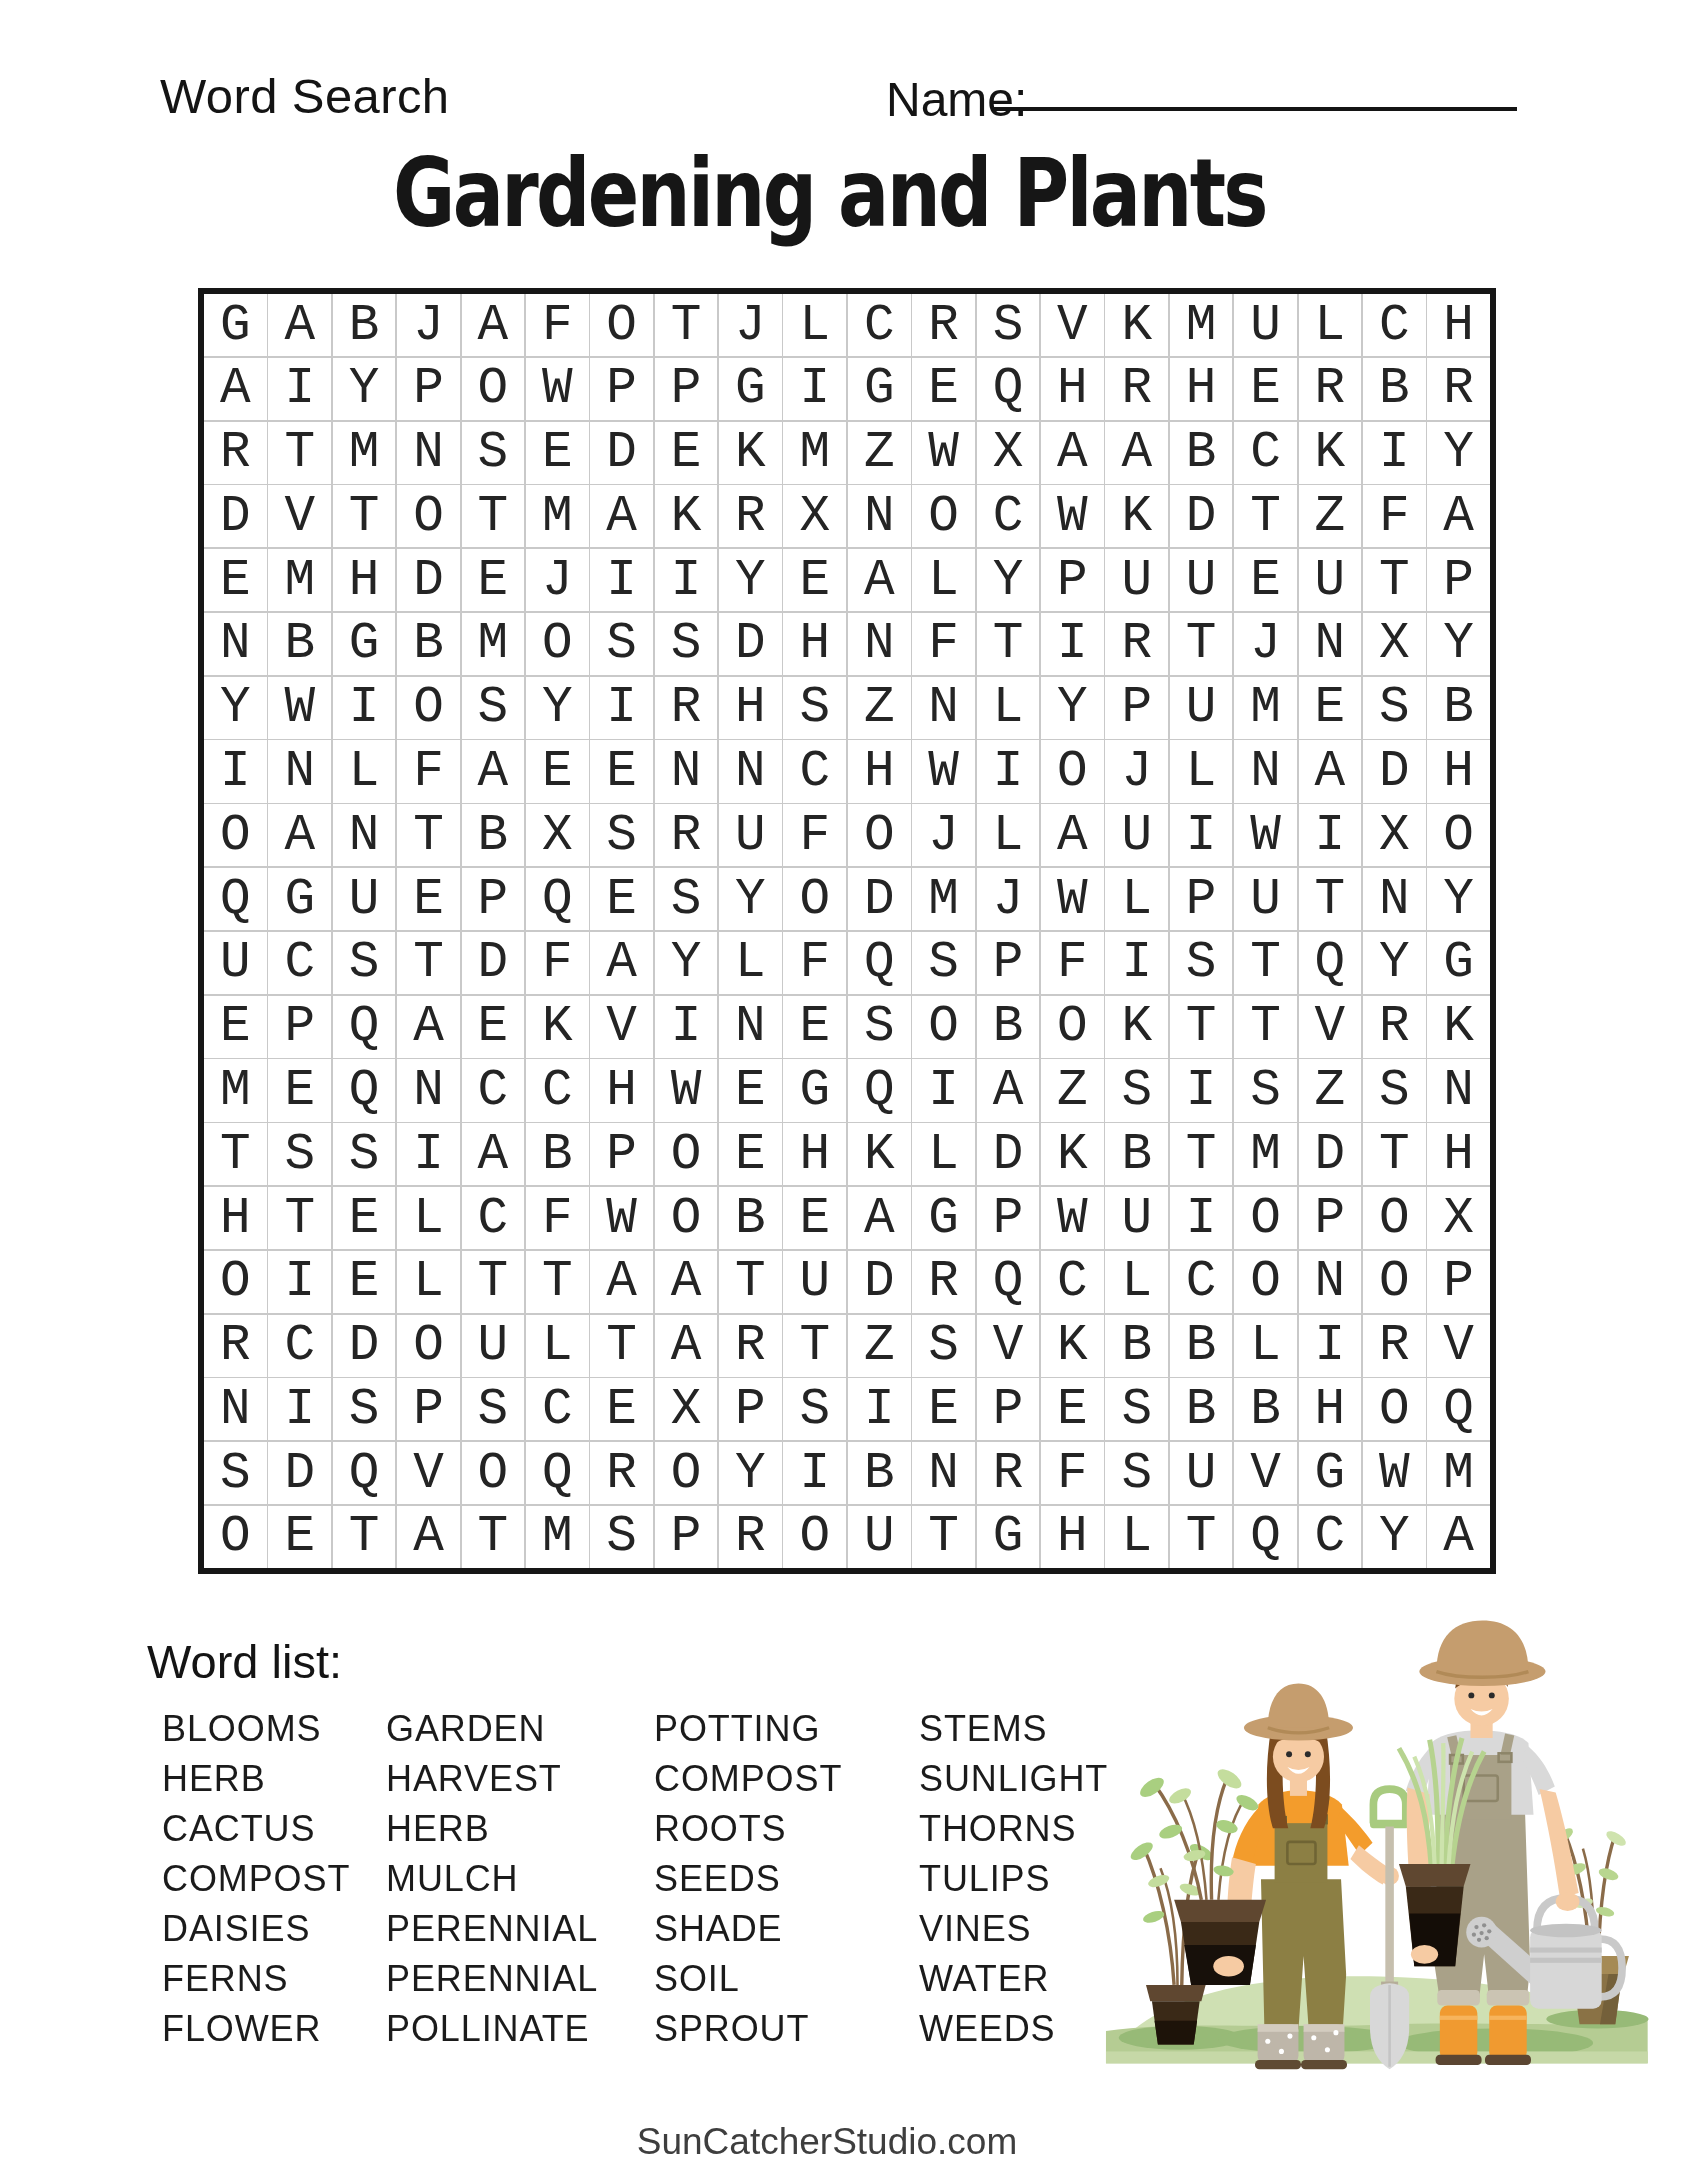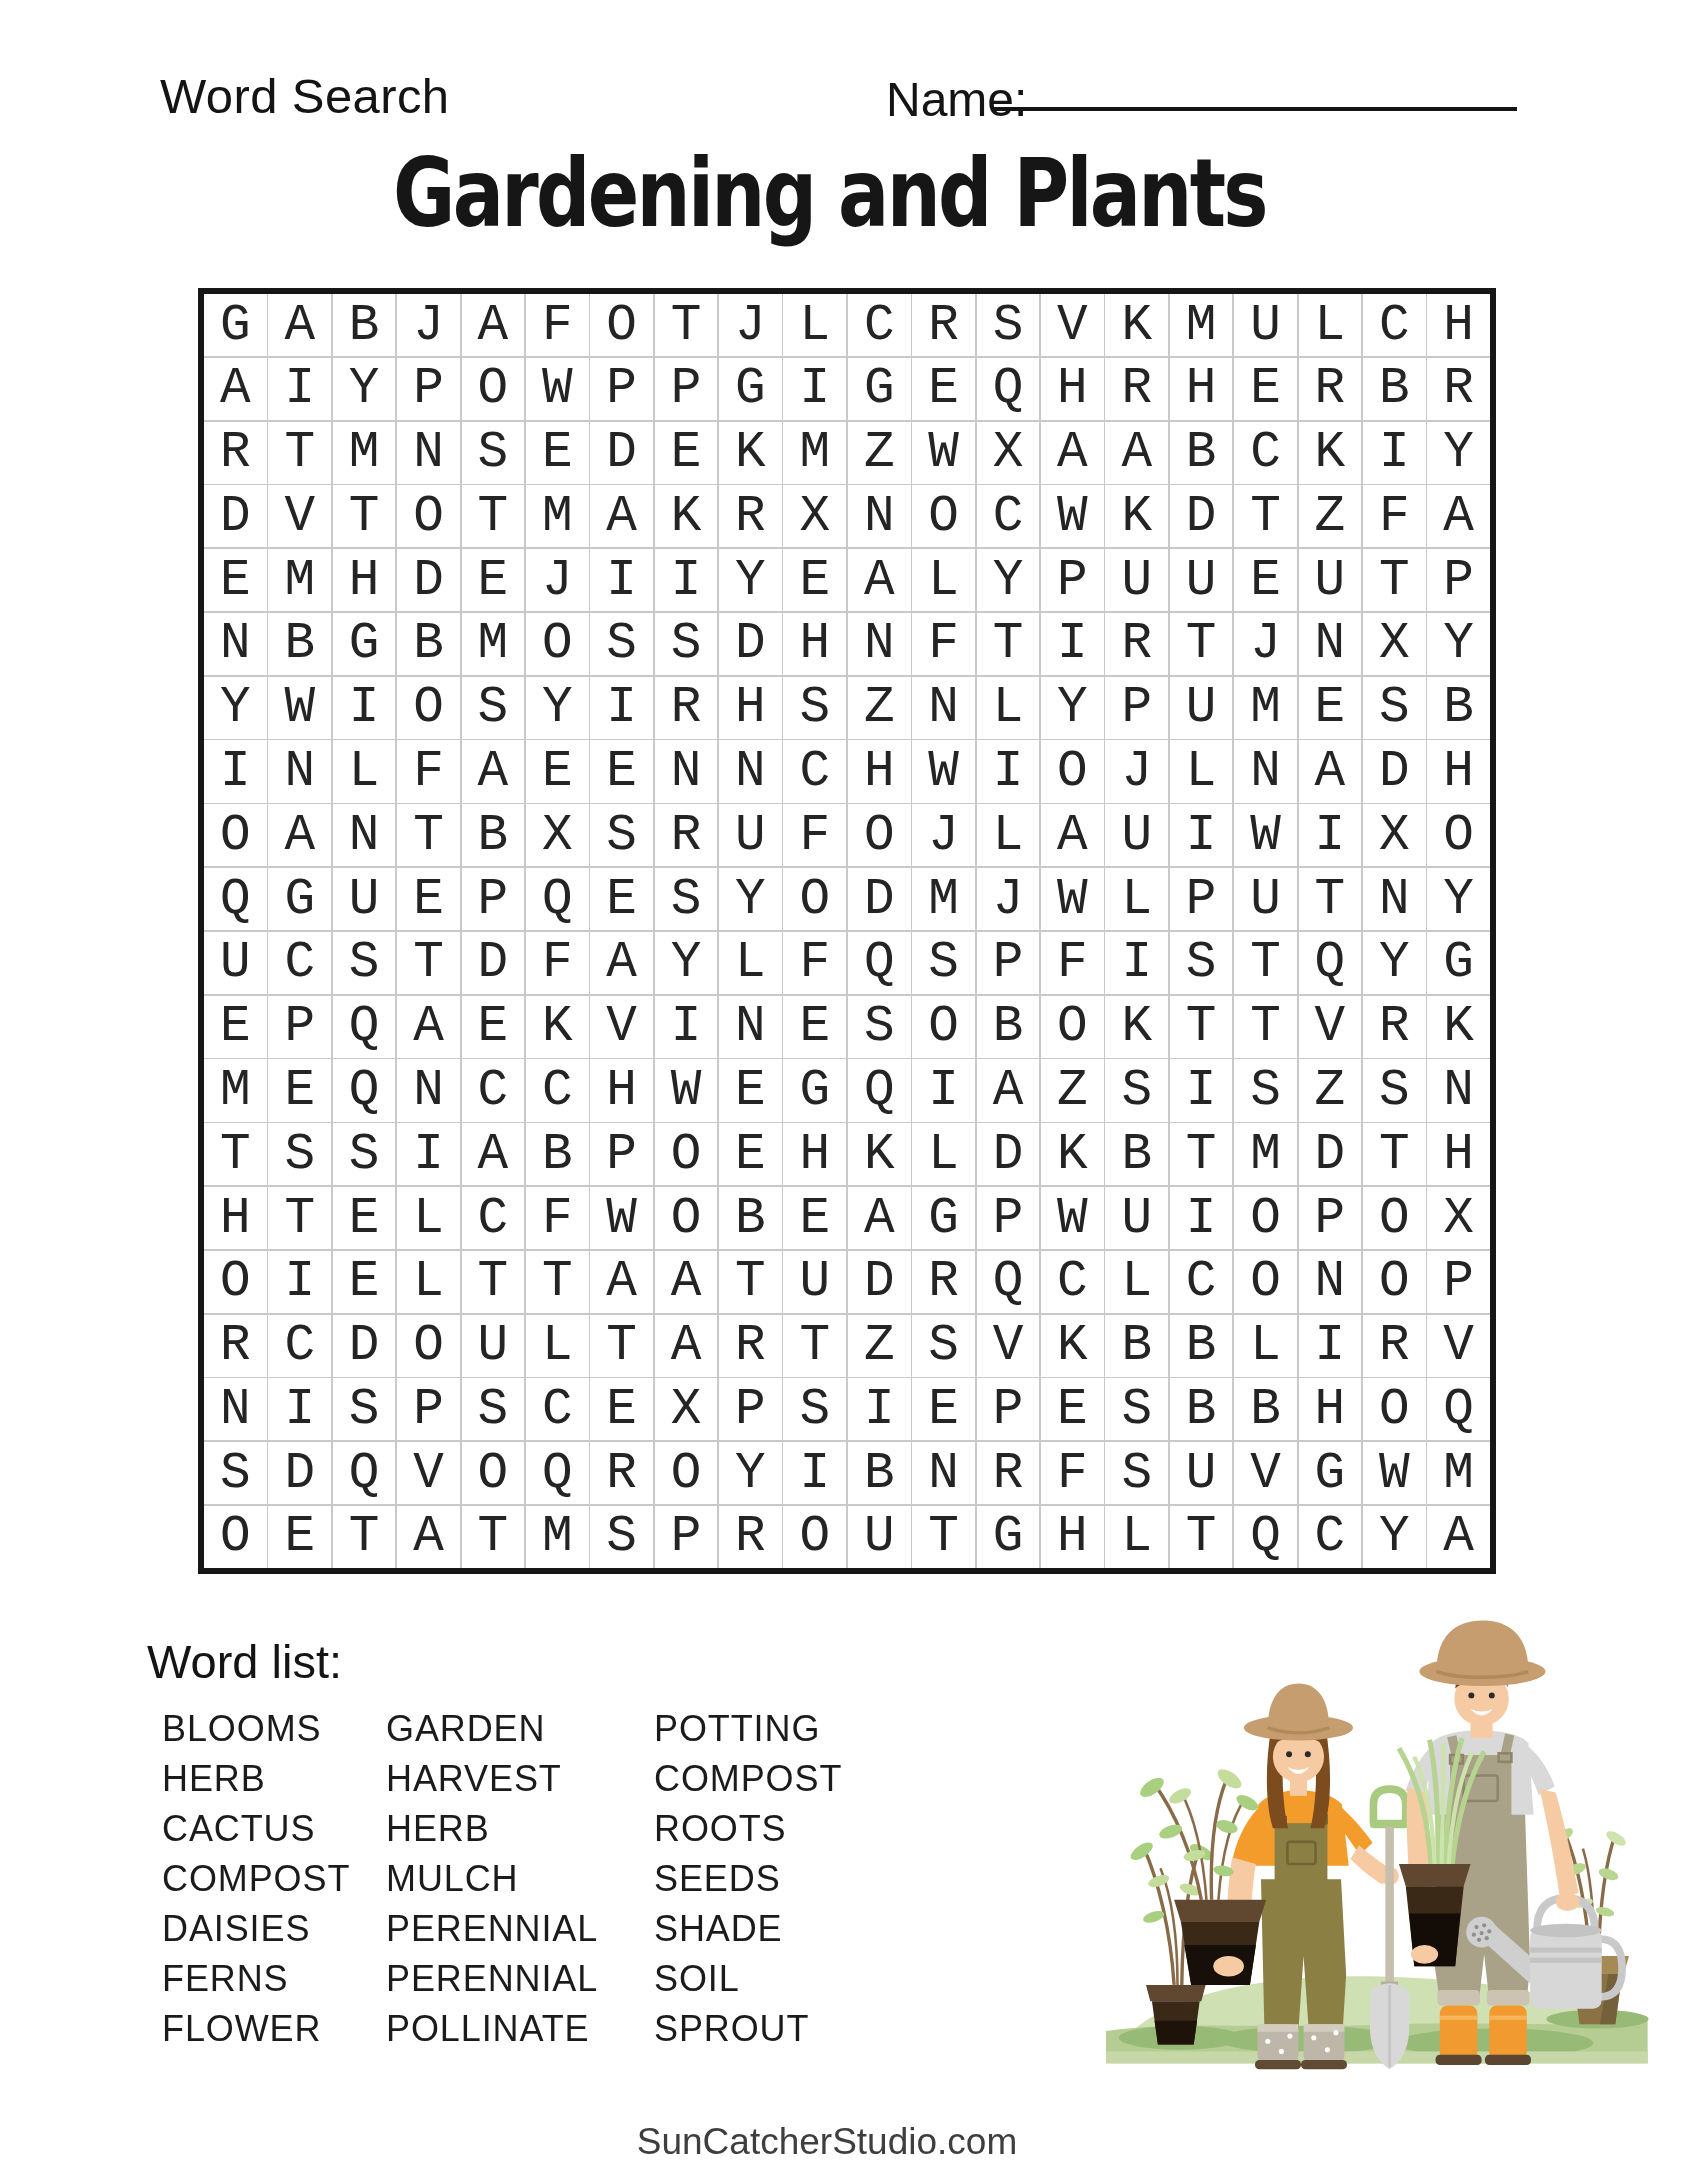--- a/index.html
+++ b/index.html
@@ -471,20 +471,29 @@
       <li>POLLINATE</li>
     </ul>
   <ul class="wl-col c3">
       <li>POTTING</li>
       <li>COMPOST</li>
       <li>ROOTS</li>
       <li>SEEDS</li>
       <li>SHADE</li>
       <li>SOIL</li>
       <li>SPROUT</li>
+    </ul>
+  <ul class="wl-col c4">
+      <li>STEMS</li>
+      <li>SUNLIGHT</li>
+      <li>THORNS</li>
+      <li>TULIPS</li>
+      <li>VINES</li>
+      <li>WATER</li>
+      <li>WEEDS</li>
     </ul>
 
   <svg class="illo" viewBox="0 0 690 580" xmlns="http://www.w3.org/2000/svg">
 
     <g>
       <path d="M8,544 C40,478 150,438 330,442 C500,446 612,476 644,544 Z" fill="#cfe0b3"></path>
       <path d="M8,544 L8,506 C90,494 200,503 320,499 C450,494 560,503 644,493 L644,544 Z" fill="#b5cc93"></path>
       <ellipse cx="95" cy="514" rx="72" ry="14" fill="#97ba77"></ellipse>
       <ellipse cx="245" cy="516" rx="105" ry="16" fill="#97ba77"></ellipse>
       <ellipse cx="465" cy="520" rx="115" ry="17" fill="#97ba77"></ellipse>

